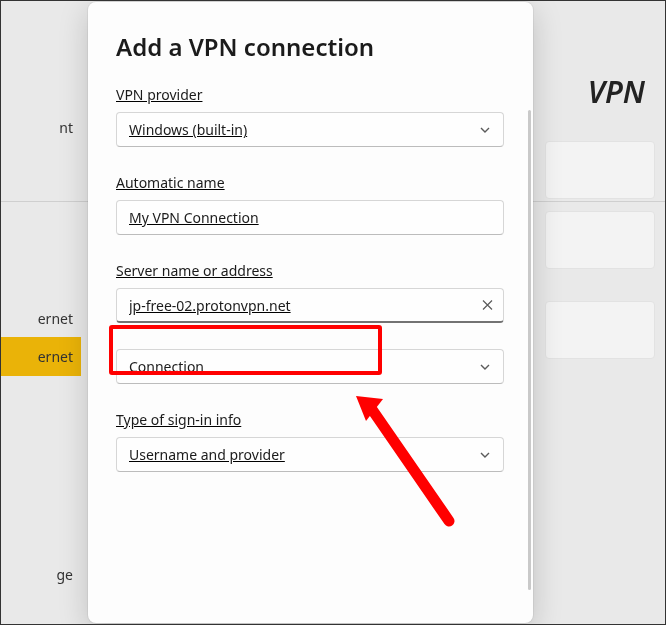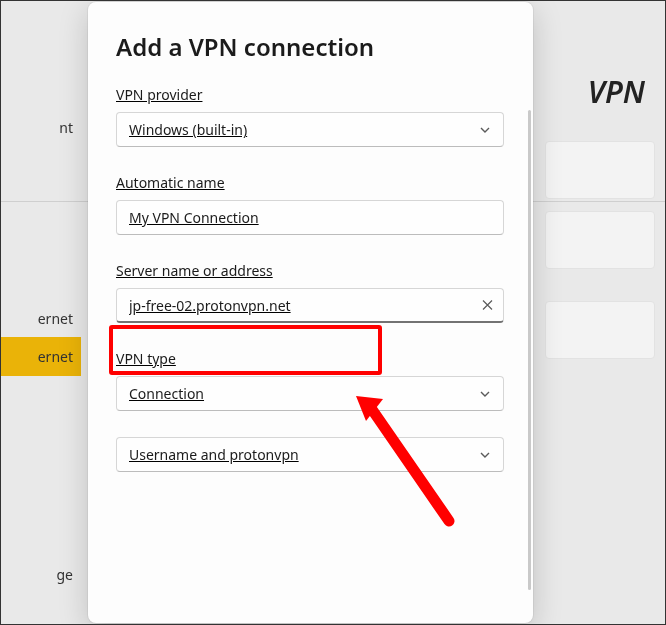--- a/index.html
+++ b/index.html
@@ -117,34 +117,34 @@
         <input type="text" value="jp-free-02.protonvpn.net" style="">
         <span class="clear">
             <svg viewBox="0 0 11 11">
               <path d="M1 1 L10 10 M10 1 L1 10"></path>
             </svg>
           </span>
       </div>
     </div>
 
     <div class="field">
-      <label class="field-label">VPN type</label>
       <div class="select">
         <span>Connection</span>
         <span class="chev">
             <svg viewBox="0 0 12 12">
               <path d="M2 4 L6 8 L10 4"></path>
             </svg>
           </span>
       </div>
     </div>
 
     <div class="field" style="margin-bottom:10px">
+      <label class="field-label">Type of sign-in info</label>
       <div class="select">
-        <span>Username and protonvpn</span>
+        <span>Username and provider</span>
         <span class="chev">
             <svg viewBox="0 0 12 12">
               <path d="M2 4 L6 8 L10 4"></path>
             </svg>
           </span>
       </div>
     </div>
     <div class="scrollbar"></div>
   </div>
 </div>

